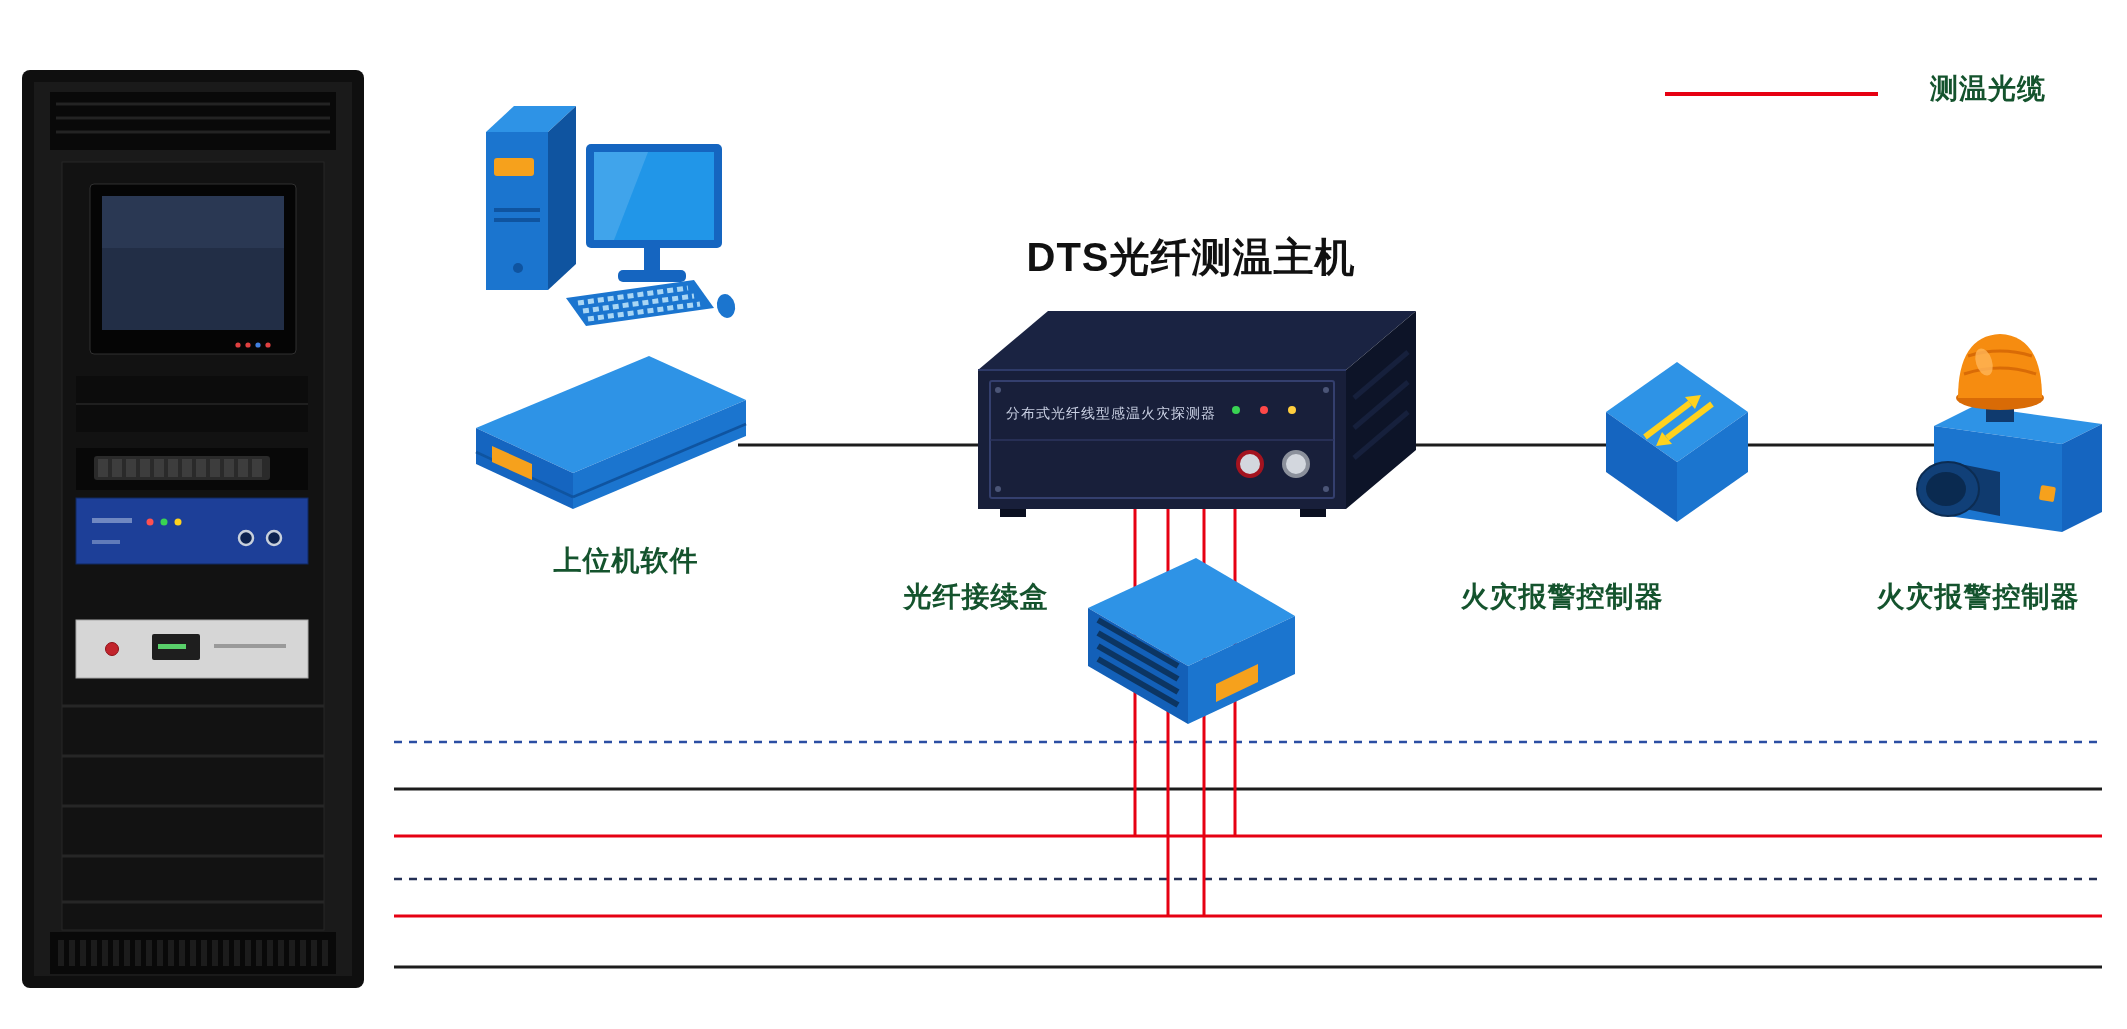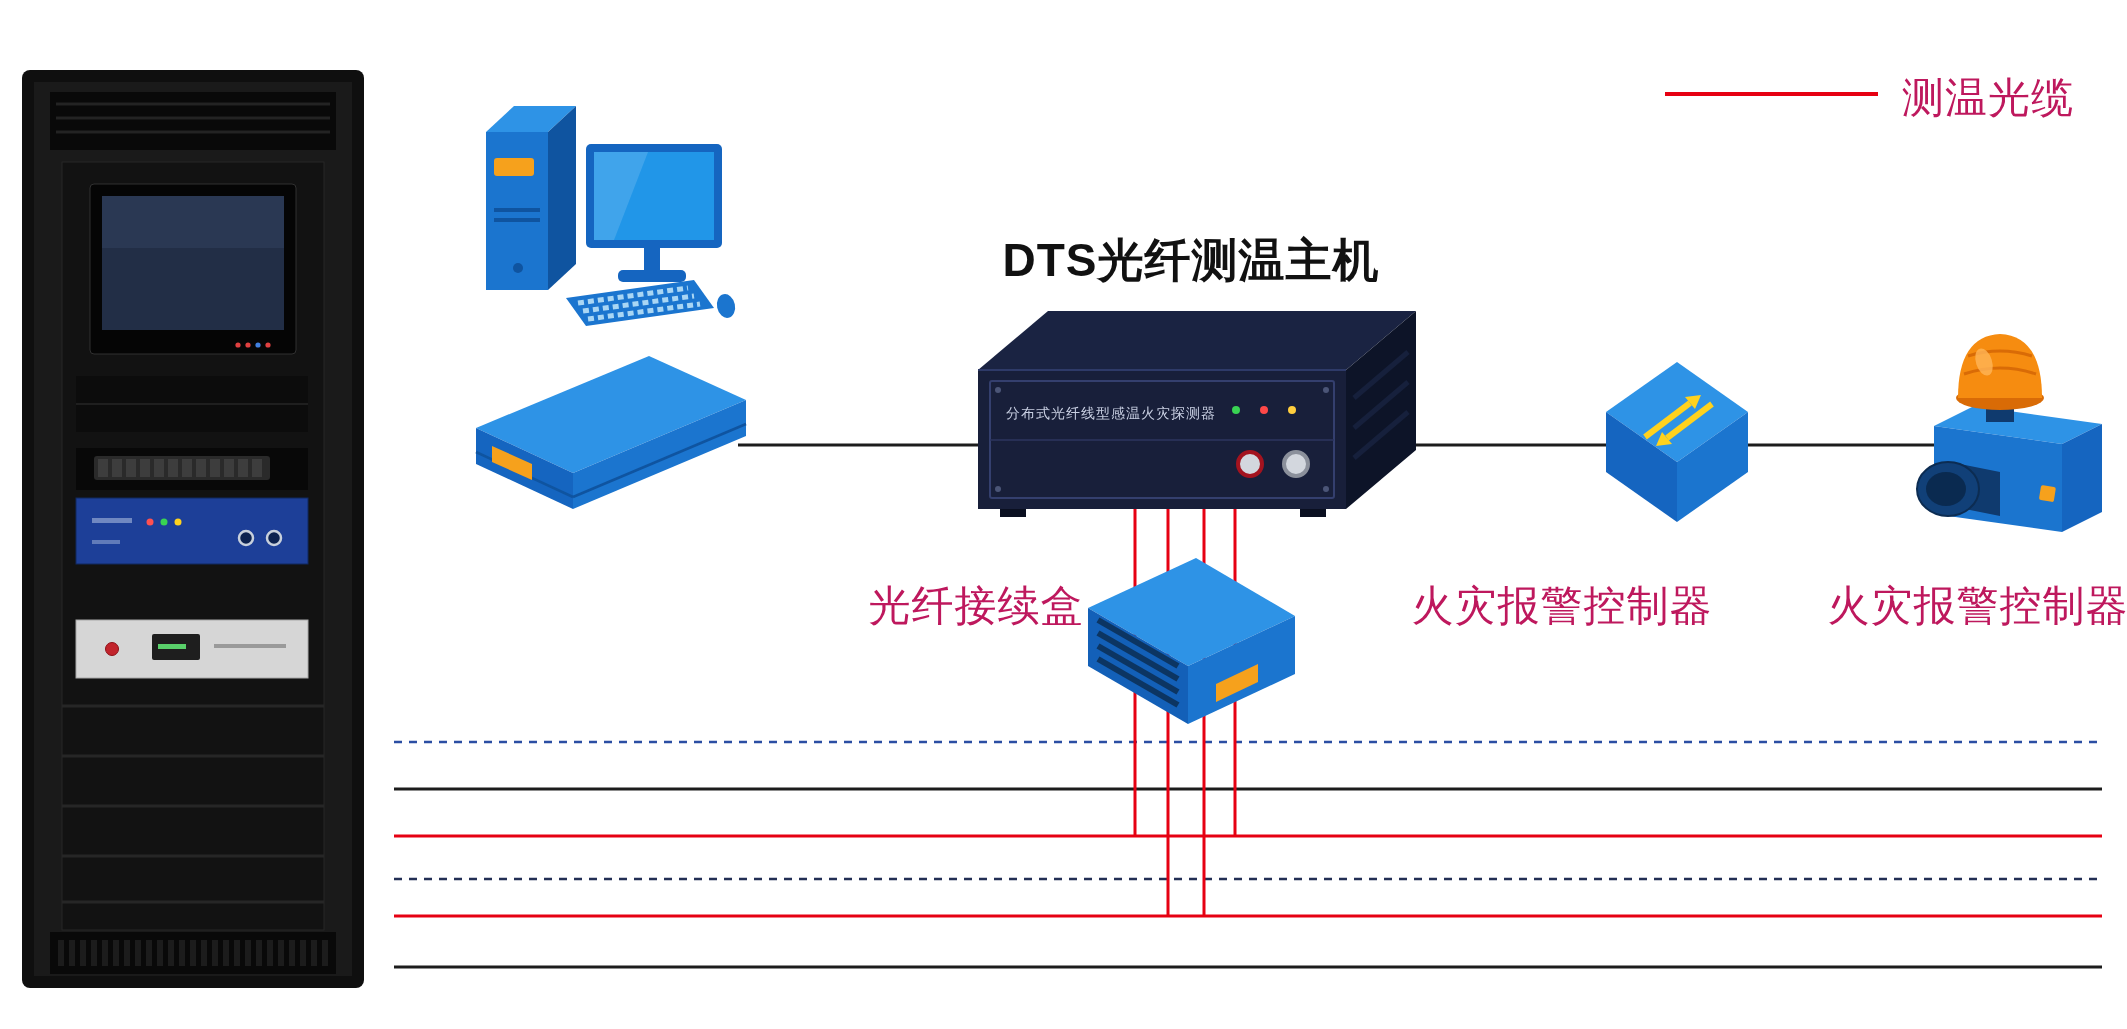--- a/index.html
+++ b/index.html
@@ -9,28 +9,28 @@
     height:1029px;
     background:#ffffff;
     overflow:hidden;
     font-family:"Liberation Sans","DejaVu Sans",sans-serif;
   }
   .canvas svg{position:absolute;left:0;top:0;}
   .label{
     position:absolute;
     transform:translateX(-50%);
     white-space:nowrap;
-    color:#be185d;
-    font-size:42px;
-    font-weight:400;
+    color:#14532d;
+    font-size:28px;
+    font-weight:700;
     letter-spacing:1px;
     z-index:5;
   }
   .label.title{
-    font-size:46px;
+    font-size:40px;
     font-weight:700;
     color:#111;
   }
 </style>
 </head>
 <body>
 
 <div class="canvas">
 
 <svg width="2127" height="1029" viewBox="0 0 2127 1029">
@@ -236,18 +236,19 @@
       <polygon points="1950,462 2000,472 2000,516 1950,506" fill="#0f3a6e"></polygon>
       <ellipse cx="1948" cy="489" rx="31" ry="27" fill="#114078" stroke="#0c2c52" stroke-width="2"></ellipse>
       <ellipse cx="1946" cy="489" rx="20" ry="17" fill="#0a2a50"></ellipse>
     </g>
     <rect x="2040" y="486" width="15" height="15" rx="2" fill="#f6a11c" transform="rotate(9 2047 493)"></rect>
   </g>
 
 </svg>
 
 <div class="label title" style="left:1191px; top:230px;">DTS光纤测温主机</div>
+<div class="label" style="left:626px;  top:542px;">上位机软件</div>
 <div class="label" style="left:976px;  top:578px;">光纤接续盒</div>
 <div class="label" style="left:1562px; top:578px;">火灾报警控制器</div>
 <div class="label" style="left:1978px; top:578px;text-align:center;">火灾报警控制器</div>
 <div class="label" style="left:1988px; top:70px;">测温光缆</div>
 
 </div>
 
 </body></html>

